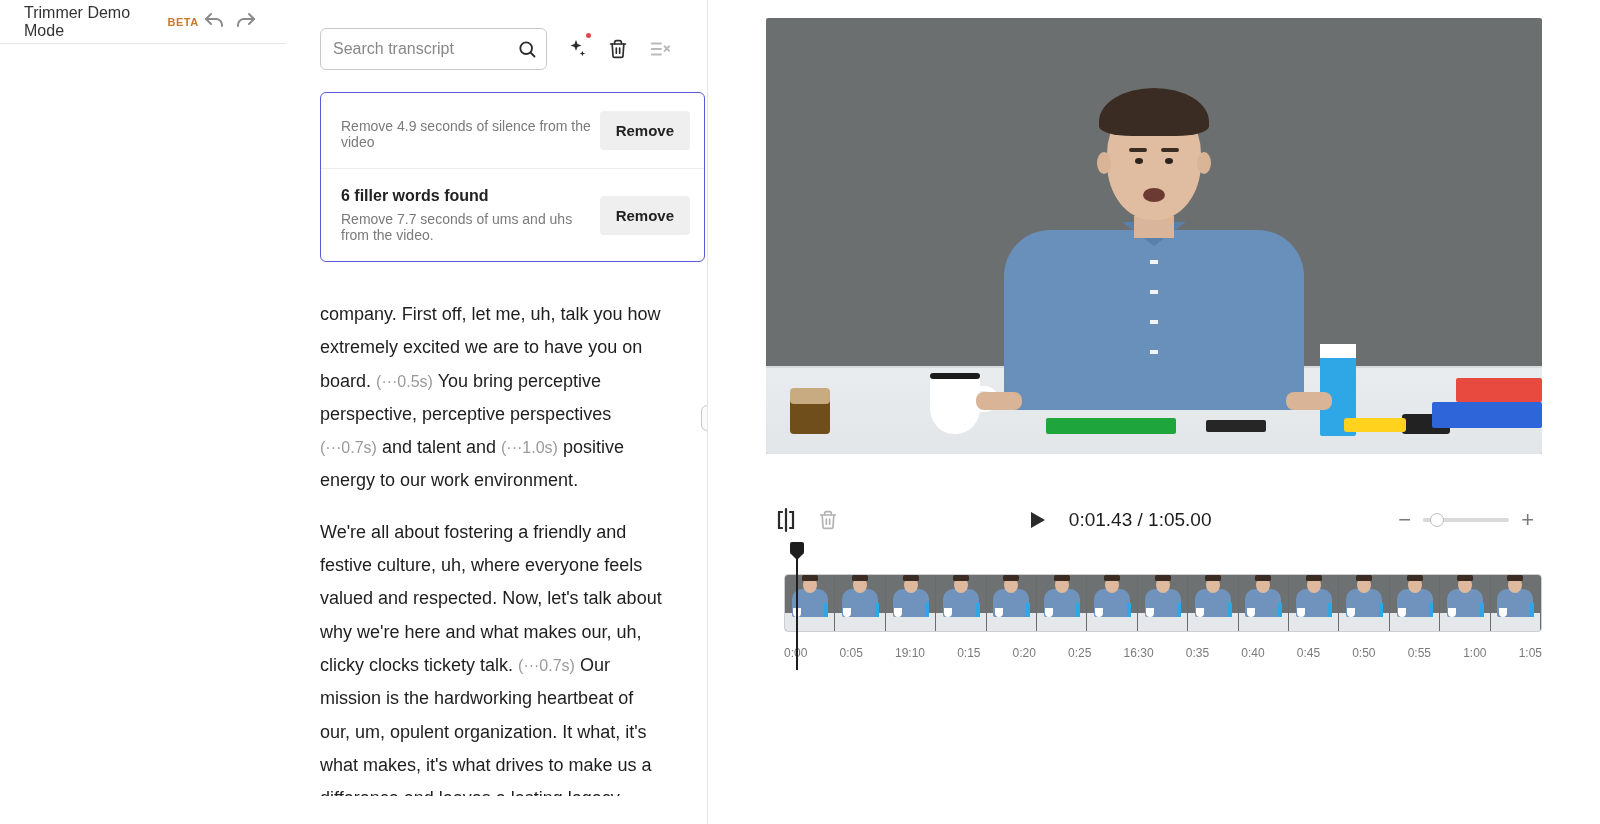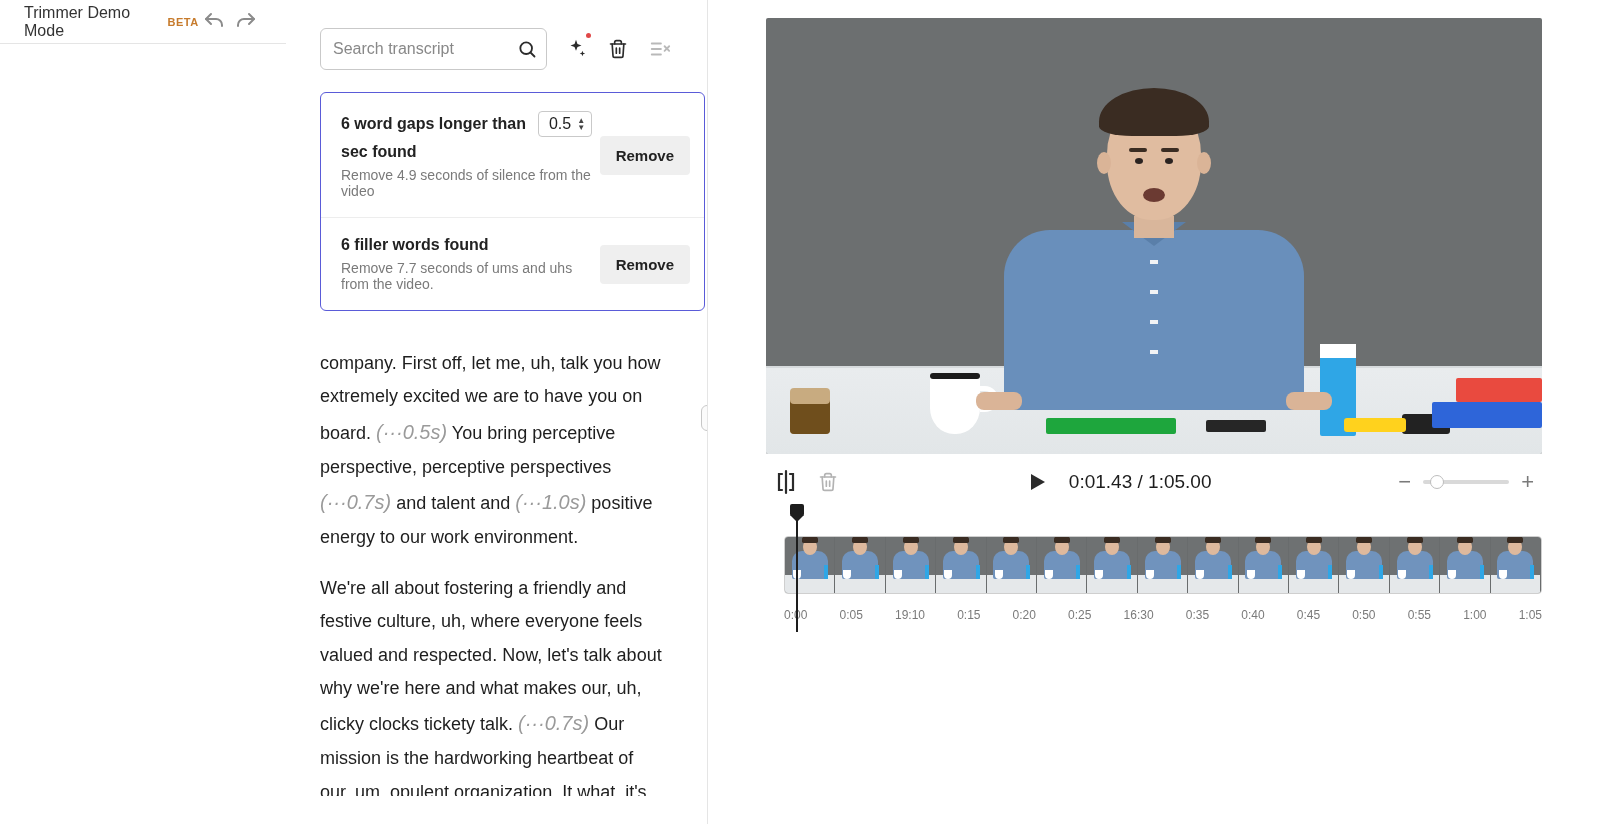--- a/index.html
+++ b/index.html
@@ -105,21 +105,21 @@
   }
   .transcript {
     flex:1;
     margin-top: 18px;
     padding-right: 44px;
     overflow-y: auto;
     font-size: 18px;
     line-height: 1.85;
     color: #1e1e1e;
   }
-  .gap { color: #9a9a9a; font-style: italic; font-size: 20px; }
+  .gap { color: #9a9a9a; font-size: 16px; }
   .scroll-handle {
     position:absolute; right:-6px; top:405px;
     width:12px; height:26px; border:1px solid #c7c7c7; background:#fbfbfb;
     border-radius:6px;
   }
 
   .right {
     flex:1; display:flex; flex-direction:column;
     padding: 18px 58px 0 58px;
     min-width:0;
@@ -182,21 +182,21 @@
   .ear.l { left:-10px; } .ear.r { right:-10px; }
   .eye { position:absolute; width:8px; height:6px; background:#2a2320; border-radius:50%; top:56px; }
   .eye.l { left:28px; } .eye.r { right:28px; }
   .brow { position:absolute; width:18px; height:4px; background:#3a2c22; border-radius:2px; top:46px; }
   .brow.l { left:22px; } .brow.r { right:22px; }
   .mouth { position:absolute; left:50%; transform:translateX(-50%); top:86px; width:22px; height:14px; background:#6b3a32; border-radius:50%; }
   .arm { position:absolute; bottom:0; width:46px; height:18px; background:#dab497; border-radius:8px; }
   .arm.l { left:-8px; } .arm.r { right:-8px; }
 
   .controls {
-    display:flex; align-items:center; gap:20px; margin-top:14px;
+    display:flex; align-items:center; gap:20px; margin-top:52px;
     padding: 0 8px;
   }
   .ctl-icon { color:#2b2b2b; cursor:pointer; display:flex; }
   .ctl-icon.dim { color:#b3b3b3; }
   .controls .grow { flex:1; }
   .play-group { display:flex; align-items:center; gap:20px; }
   .timecode { font-size: 19px; font-weight:500; color:#1d1d1d; }
   .zoom { display:flex; align-items:center; gap:12px; }
   .zoom .minus, .zoom .plus { color:#7a7a7a; font-size:22px; font-weight:300; cursor:pointer; }
   .zoom .track { width:86px; height:4px; background:#d9d9d9; border-radius:2px; position:relative; }
@@ -295,31 +295,20 @@
               <line x1="3" y1="18" x2="13" y2="18"></line>
               <line x1="17" y1="9" x2="22" y2="14"></line>
               <line x1="22" y1="9" x2="17" y2="14"></line>
             </svg>
         </div>
       </div>
 
       <div class="panel">
         <div class="panel-row">
           <div class="panel-info">
-            <div class="panel-title">
-              <span>6 word gaps longer than</span>
-              <span class="stepper">
-                <span>0.5</span>
-                <span class="arrows">
-                    <span>▲</span>
-                    <span>▼</span>
-                  </span>
-              </span>
-              <span>sec found</span>
-            </div>
             <div class="panel-sub">Remove 4.9 seconds of silence from the video</div>
           </div>
           <button class="remove-btn">Remove</button>
         </div>
         <div class="panel-row">
           <div class="panel-info">
             <div class="panel-title">
               <span>6 filler words found</span>
             </div>
             <div class="panel-sub">Remove 7.7 seconds of ums and uhs from the video.</div>

